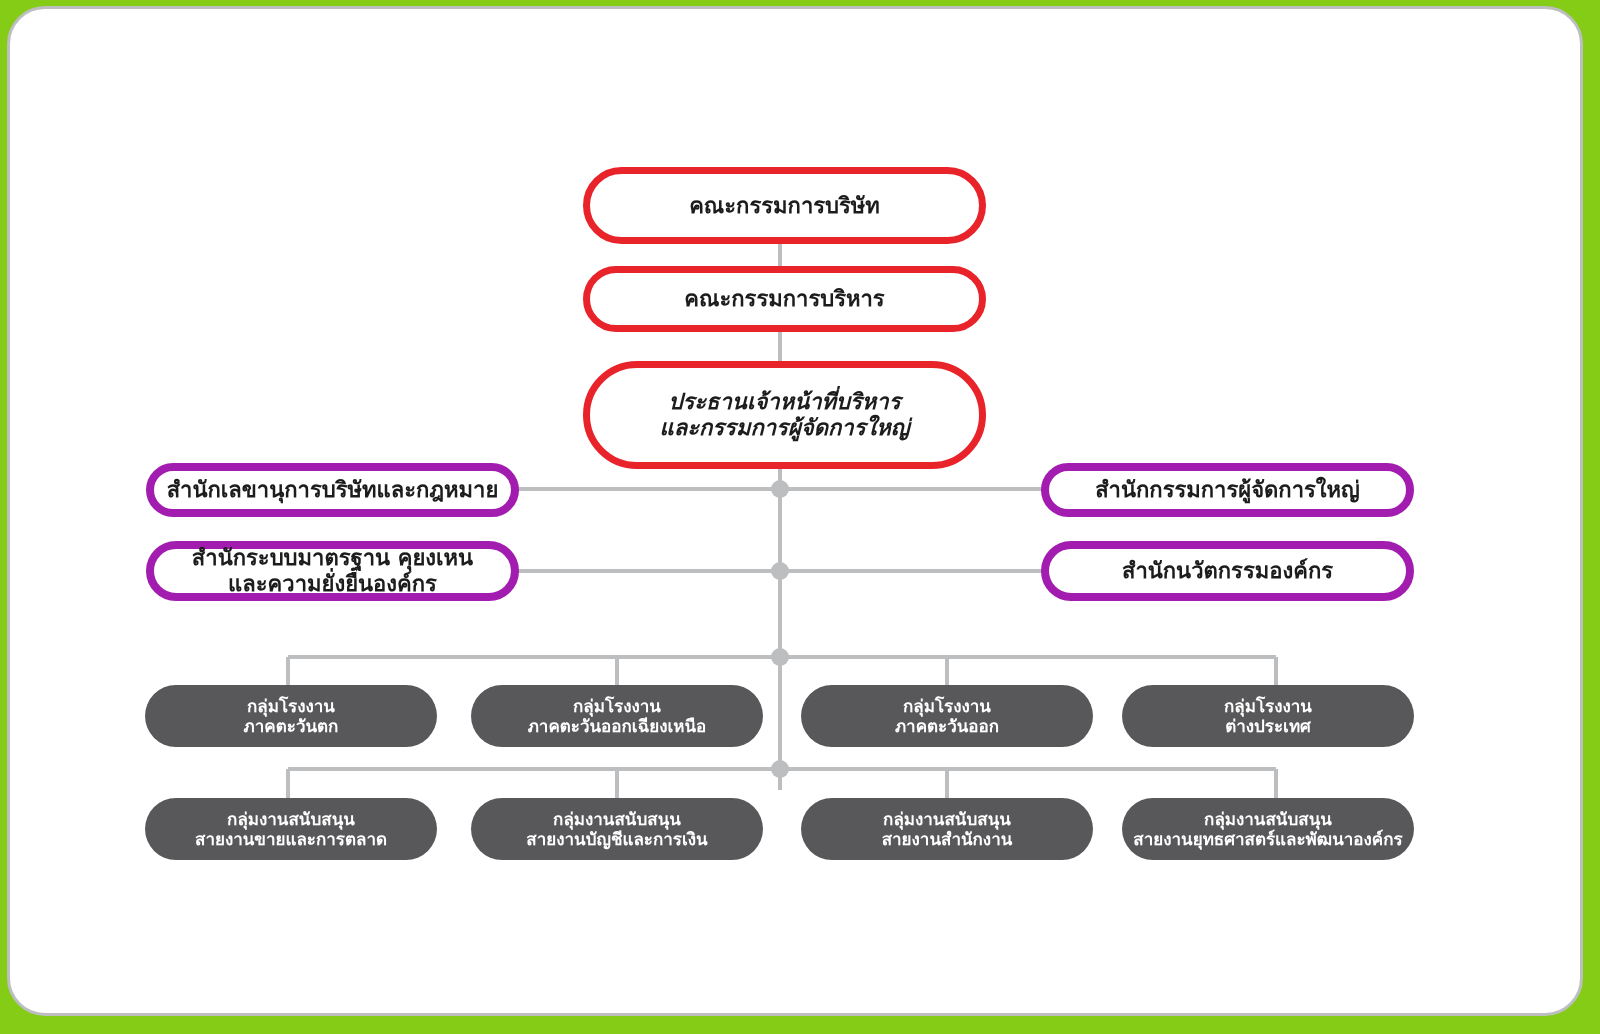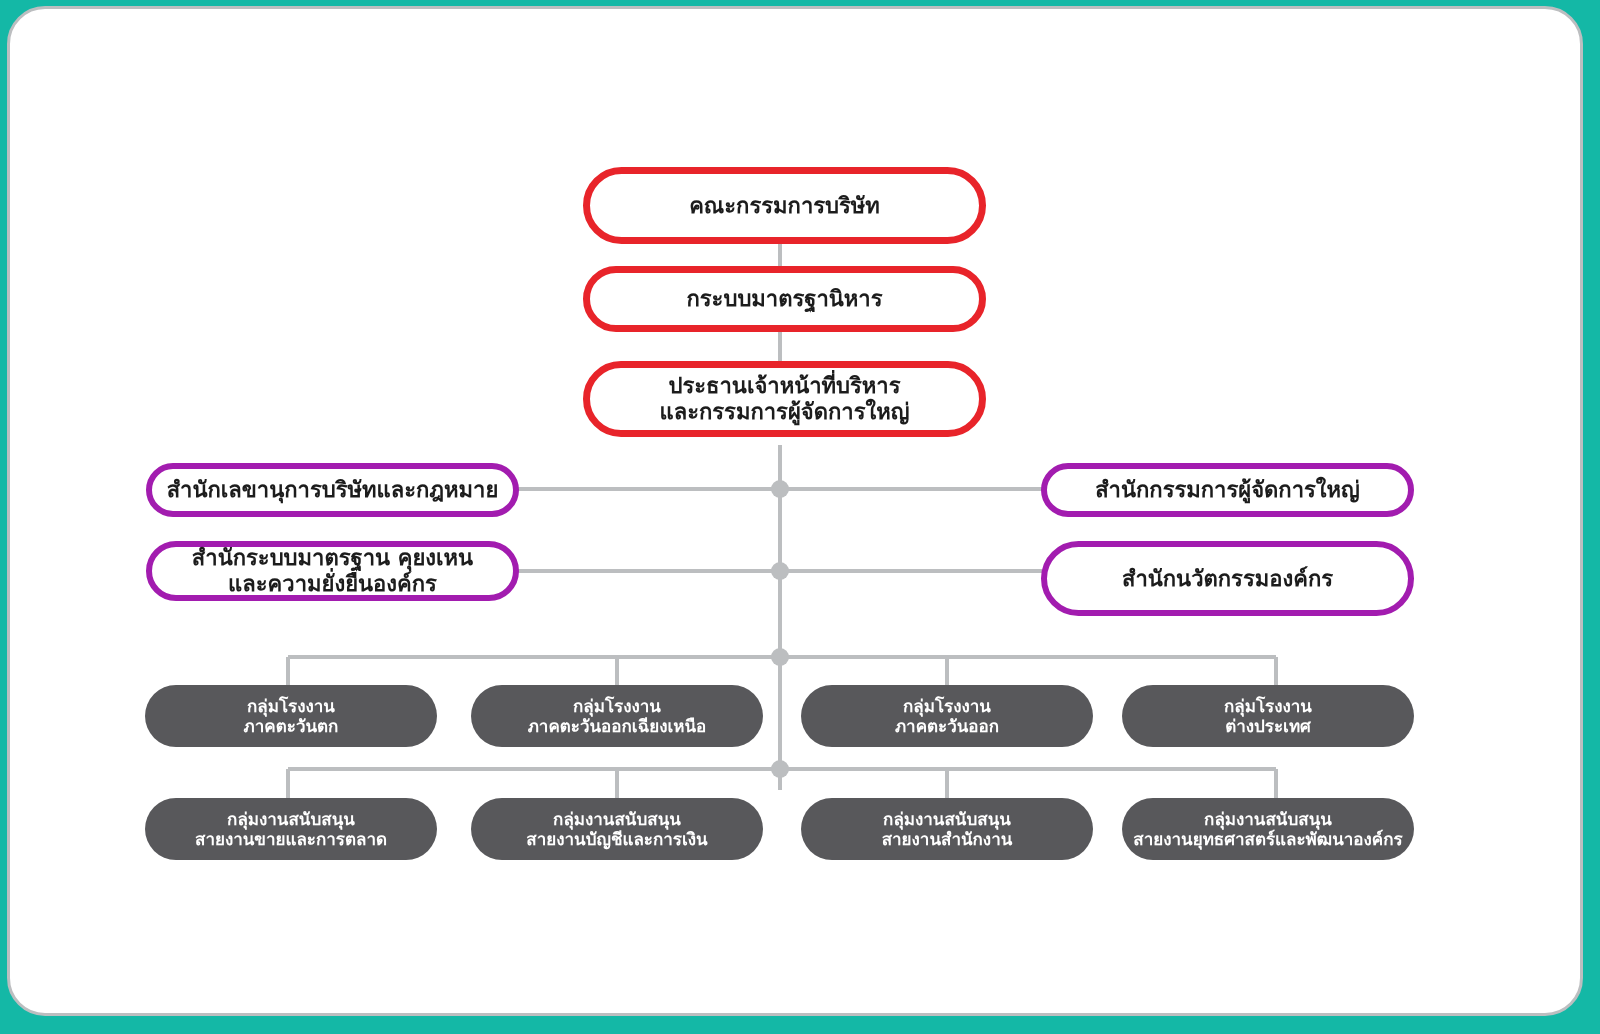--- a/index.html
+++ b/index.html
@@ -8,21 +8,21 @@
     padding: 0;
     background: #ffffff;
   }
   body {
     font-family: "DejaVu Sans", "Liberation Sans", sans-serif;
   }
   #canvas {
     position: relative;
     width: 1600px;
     height: 1034px;
-    background: #14b8a6;
+    background: #84cc16;
     overflow: hidden;
   }
   
   .card-frame {
     position: absolute;
     left: 7px;
     top: 6px;
     width: 1576px;
     height: 1010px;
     border: 3px solid #bcbec0;
@@ -53,21 +53,21 @@
   .node-red {
     background: #ffffff;
     border: 7px solid #e8242a;
     border-radius: 999px;
     color: #1c1c1c;
     font-weight: bold;
     font-size: 22px;
   }
   .node-outline {
     background: #ffffff;
-    border: 6px solid #a21caf;
+    border: 8px solid #a21caf;
     border-radius: 999px;
     color: #1c1c1c;
     font-weight: bold;
     font-size: 22px;
   }
   .node-solid {
     background: #58585b;
     border: none;
     border-radius: 999px;
     color: #ffffff;
@@ -121,42 +121,42 @@
       <circle cx="780" cy="657" r="9"></circle>
       <circle cx="780" cy="769" r="9"></circle>
     </g>
   </svg>
 
   <div class="node node-red" style="left:583px; top:167px; width:403px; height:77px;">
     <span class="node-label">คณะกรรมการบริษัท</span>
   </div>
 
   <div class="node node-red" style="left:583px; top:266px; width:403px; height:66px;">
-    <span class="node-label">กระบบมาตรฐานิหาร</span>
+    <span class="node-label">คณะกรรมการบริหาร</span>
   </div>
 
-  <div class="node node-red" style="left:583px; top:361px; width:403px; height:76px;">
+  <div class="node node-red" style="left:583px; top:361px; width:403px; height:108px;font-style:italic;">
     <span class="node-label">ประธานเจ้าหน้าที่บริหาร
 และกรรมการผู้จัดการใหญ่</span>
   </div>
 
   <div class="node node-outline" style="left:146px; top:463px; width:373px; height:54px;">
     <span class="node-label">สำนักเลขานุการบริษัทและกฎหมาย</span>
   </div>
 
   <div class="node node-outline" style="left:1041px; top:463px; width:373px; height:54px;">
     <span class="node-label">สำนักกรรมการผู้จัดการใหญ่</span>
   </div>
 
   <div class="node node-outline" style="left:146px; top:541px; width:373px; height:60px;">
     <span class="node-label">สำนักระบบมาตรฐาน คุยงเหน
 และความยั่งยืนองค์กร</span>
   </div>
 
-  <div class="node node-outline" style="left:1041px; top:541px; width:373px; height:75px;">
+  <div class="node node-outline" style="left:1041px; top:541px; width:373px; height:60px;">
     <span class="node-label">สำนักนวัตกรรมองค์กร</span>
   </div>
 
   <div class="node node-solid" style="left:145px; top:685px; width:292px; height:62px;">
     <span class="node-label">กลุ่มโรงงาน
 ภาคตะวันตก</span>
   </div>
 
   <div class="node node-solid" style="left:471px; top:685px; width:292px; height:62px;">
     <span class="node-label">กลุ่มโรงงาน

